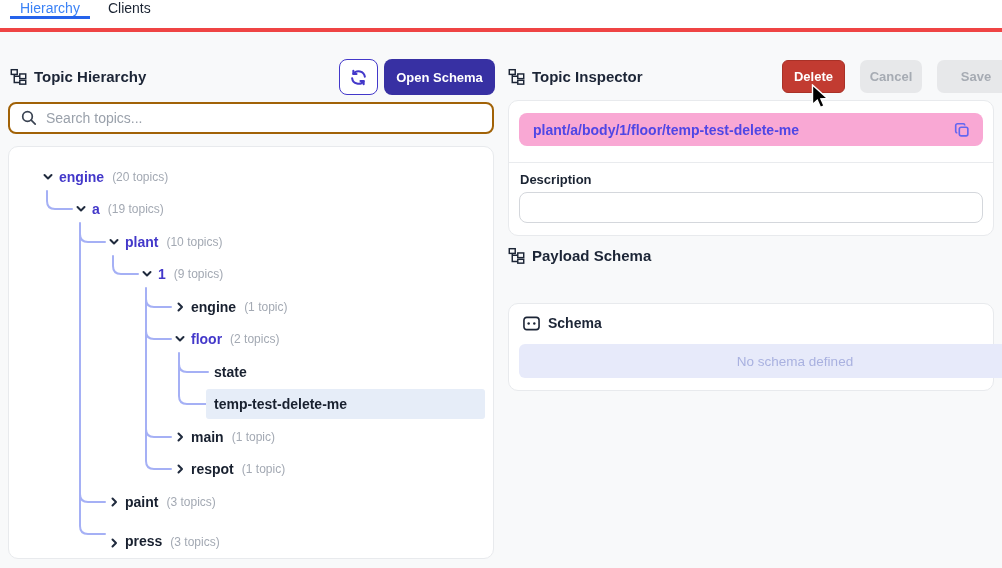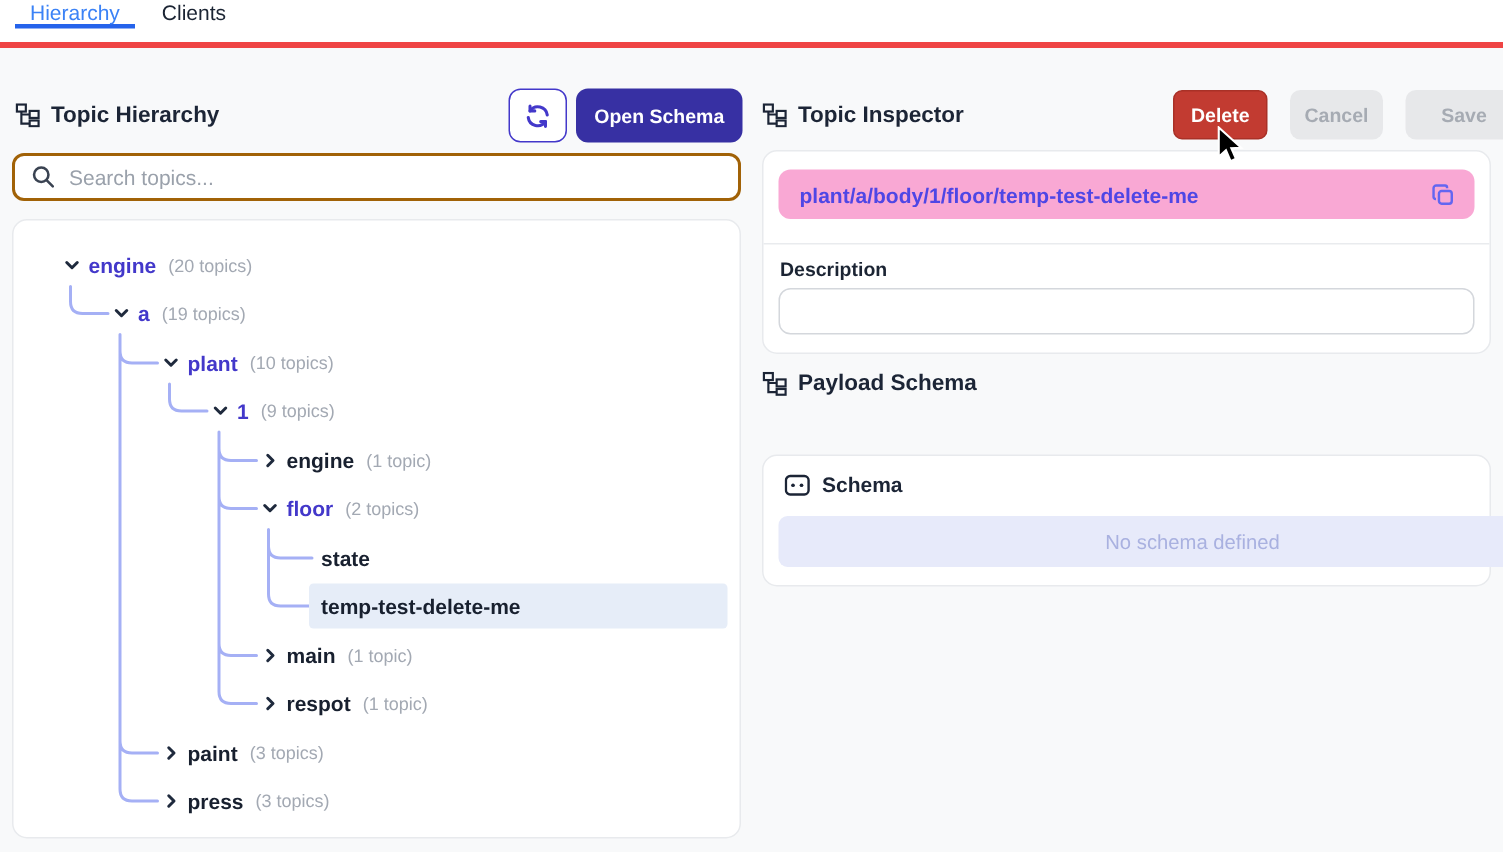--- a/index.html
+++ b/index.html
@@ -233,21 +233,21 @@
       <span class="node-name dark">respot</span>
       <span class="node-count">(1 topic)</span>
     </div>
     <div class="tree-row" style="top: 340px; padding-left: 99px;">
       <svg viewBox="0 0 12 12" class="chev" style="margin-right: 5px;">
         <polyline points="4.5,2.5 8,6 4.5,9.5" fill="none" stroke="#1f2a3d" stroke-width="2" stroke-linecap="round" stroke-linejoin="round"></polyline>
       </svg>
       <span class="node-name dark">paint</span>
       <span class="node-count">(3 topics)</span>
     </div>
-    <div class="tree-row" style="top: 372px; padding-left: 99px;">
+    <div class="tree-row" style="top: 372px; padding-left: 99px; align-items: flex-end;">
       <svg viewBox="0 0 12 12" class="chev" style="margin-right: 5px;">
         <polyline points="4.5,2.5 8,6 4.5,9.5" fill="none" stroke="#1f2a3d" stroke-width="2" stroke-linecap="round" stroke-linejoin="round"></polyline>
       </svg>
       <span class="node-name dark">press</span>
       <span class="node-count">(3 topics)</span>
     </div>
   </div>
 
 <div class="inspector-card">
   <div class="path-bar">

